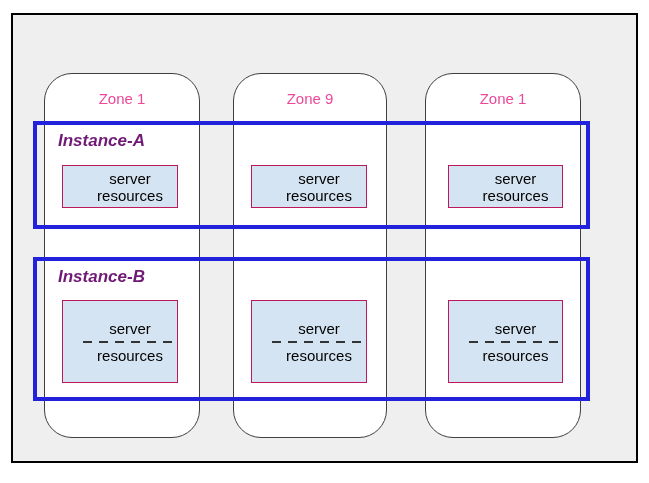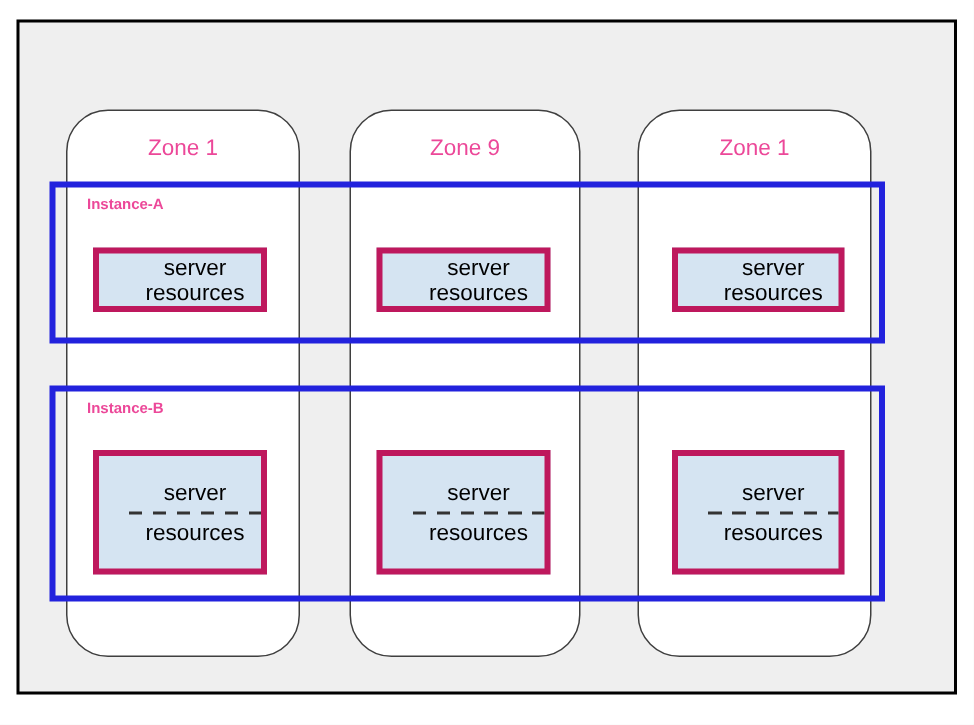--- a/index.html
+++ b/index.html
@@ -55,29 +55,30 @@
     width: 557px;
     border: 4px solid #2222dd;
     box-sizing: border-box;
     background: transparent;
   }
   .instance-a { top: 121px; height: 108px; }
   .instance-b { top: 257px; height: 144px; }
   .instance-label {
     position: absolute;
     left: 21px; top: 6px;
-    font-size: 10px;
+    font-size: 17px;
     font-weight: bold;
-    color: #ec4899;
+    color: #701a75;
     white-space: nowrap;
+    font-style: italic;
   }
   .res-box {
     position: absolute;
     background: #d5e4f2;
-    border: 4px solid #be185d;
+    border: 1px solid #be185d;
     box-sizing: border-box;
     display: flex;
     flex-direction: column;
     align-items: center;
     justify-content: center;
     font-size: 15px;
     line-height: 17px;
     color: #000000;
     text-align: left;
     padding-left: 20px;

